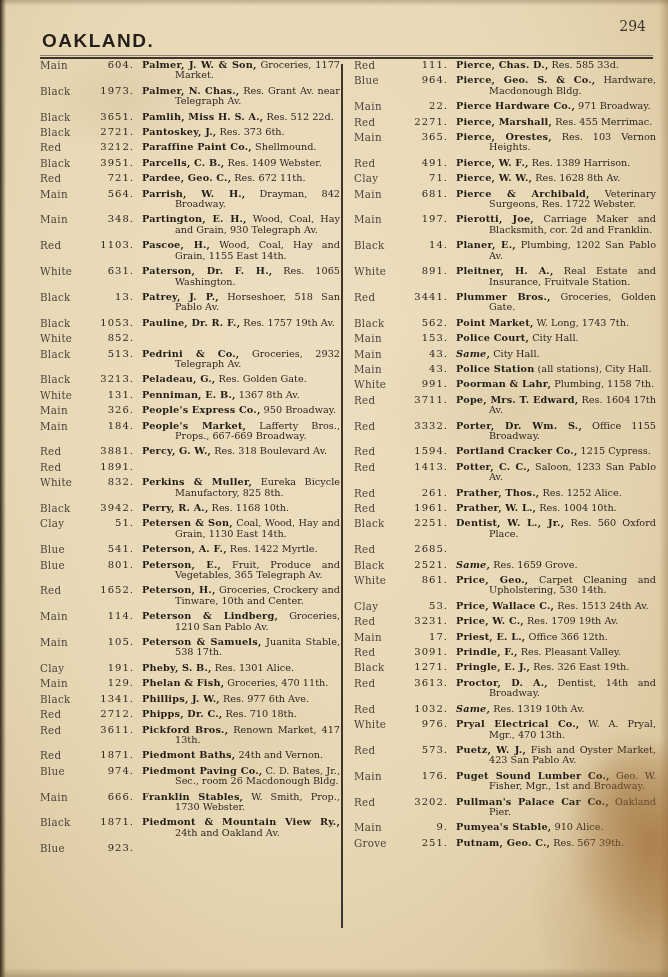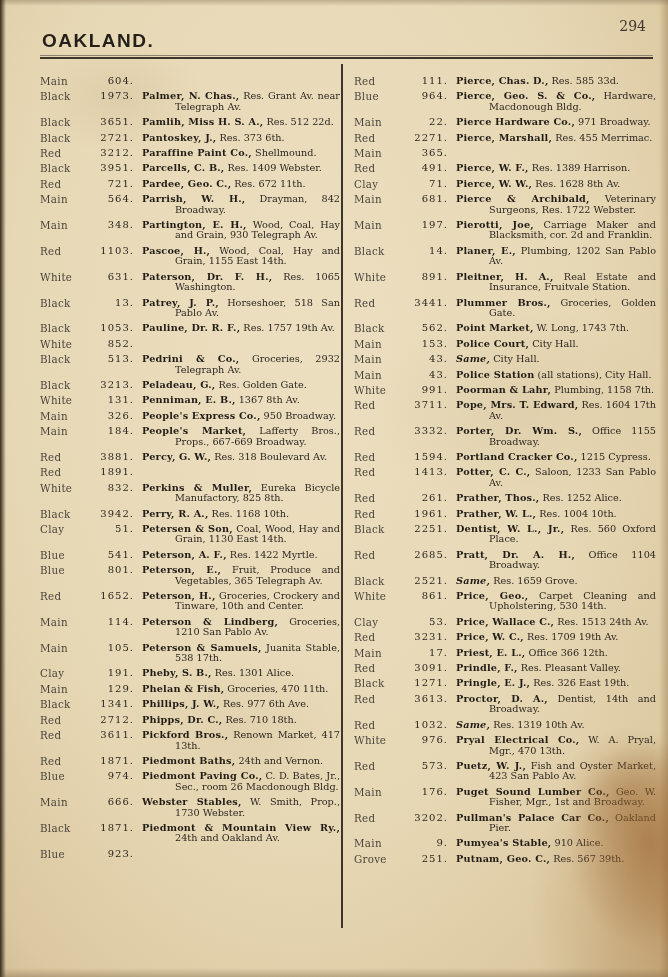--- a/index.html
+++ b/index.html
@@ -29,21 +29,21 @@
     filter:blur(2px); }
 
   .title { position:absolute; left:42px; top:30px;
     font-family:"Liberation Sans","DejaVu Sans",sans-serif;
     font-weight:bold; font-size:19px; letter-spacing:1.5px; color:#241f19; }
   .pagenum { position:absolute; right:22px; top:18px; font-size:14px; color:#3f382f; }
   .rule { position:absolute; left:40px; top:55px; width:613px; height:5px;
     background:linear-gradient(180deg, #8d8170 0 1px, rgba(0,0,0,0) 1px 2px, #3e362b 2px 4.5px, rgba(0,0,0,0) 4.5px); }
   .divider { position:absolute; left:341px; top:64px; width:2px; height:864px; background:#3d352a; }
 
-  .col { position:absolute; top:76px; width:300px; }
+  .col { position:absolute; top:60px; width:300px; }
   .col-left  { left:40px; }
   .col-right { left:354px; width:302px; }
 
   .entry { display:grid; grid-template-columns:46px 40px 1fr; column-gap:8px;
     margin-bottom:5px; line-height:10.4px; }
   .exch { font-size:10.3px; color:#4a443c; letter-spacing:.3px; }
   .num  { font-size:10px; text-align:right; letter-spacing:1px; color:#2c2620; white-space:nowrap; }
   .txt  { font-size:9.7px; color:#2c2620; text-align:justify;
     padding-left:33px; text-indent:-33px; }
   .nm   { font-weight:bold; color:#221d17; letter-spacing:.2px; }
@@ -60,20 +60,21 @@
 
   <div class="title">OAKLAND.</div>
   <div class="pagenum">294</div>
   <div class="rule"></div>
   <div class="divider"></div>
 
   <div class="col col-left" id="col-left">
   <div class="entry">
     <span class="exch">Main</span>
     <span class="num">604.</span>
+    <span class="txt"><b class="nm">Palmer, J. W. &amp; Son,</b> <span class="rest">Groceries, 1177 Market.</span></span>
   </div>
 
   <div class="entry">
     <span class="exch">Black</span>
     <span class="num">1973.</span>
     <span class="txt"><b class="nm">Palmer, N. Chas.,</b> <span class="rest">Res. Grant Av. near Telegraph Av.</span></span>
   </div>
 
   <div class="entry">
     <span class="exch">Black</span>
@@ -273,21 +274,21 @@
 
   <div class="entry">
     <span class="exch">Blue</span>
     <span class="num">974.</span>
     <span class="txt"><b class="nm">Piedmont Paving Co.,</b> <span class="rest">C. D. Bates, Jr., Sec., room 26 Macdonough Bldg.</span></span>
   </div>
 
   <div class="entry">
     <span class="exch">Main</span>
     <span class="num">666.</span>
-    <span class="txt"><b class="nm">Webster Stables,</b> <span class="rest">W. Smith, Prop., 1730 Webster.</span></span>
+    <span class="txt"><b class="nm">Franklin Stables,</b> <span class="rest">W. Smith, Prop., 1730 Webster.</span></span>
   </div>
 
   <div class="entry">
     <span class="exch">Black</span>
     <span class="num">1871.</span>
     <span class="txt"><b class="nm">Piedmont &amp; Mountain View Ry.,</b> <span class="rest">24th and Oakland Av.</span></span>
   </div>
 
   <div class="entry">
     <span class="exch">Blue</span>
@@ -315,20 +316,21 @@
 
   <div class="entry">
     <span class="exch">Red</span>
     <span class="num">2271.</span>
     <span class="txt"><b class="nm">Pierce, Marshall,</b> <span class="rest">Res. 455 Merrimac.</span></span>
   </div>
 
   <div class="entry">
     <span class="exch">Main</span>
     <span class="num">365.</span>
+    <span class="txt"><b class="nm">Pierce, Orestes,</b> <span class="rest">Res. 103 Vernon Heights.</span></span>
   </div>
 
   <div class="entry">
     <span class="exch">Red</span>
     <span class="num">491.</span>
     <span class="txt"><b class="nm">Pierce, W. F.,</b> <span class="rest">Res. 1389 Harrison.</span></span>
   </div>
 
   <div class="entry">
     <span class="exch">Clay</span>
@@ -434,21 +436,20 @@
 
   <div class="entry">
     <span class="exch">Black</span>
     <span class="num">2251.</span>
     <span class="txt"><b class="nm">Dentist, W. L., Jr.,</b> <span class="rest">Res. 560 Oxford Place.</span></span>
   </div>
 
   <div class="entry">
     <span class="exch">Red</span>
     <span class="num">2685.</span>
-    <span class="txt"><b class="nm">Pratt, Dr. A. H.,</b> <span class="rest">Office 1104 Broadway.</span></span>
   </div>
 
   <div class="entry">
     <span class="exch">Black</span>
     <span class="num">2521.</span>
     <span class="txt"><b class="nm it">Same,</b> <span class="rest">Res. 1659 Grove.</span></span>
   </div>
 
   <div class="entry">
     <span class="exch">White</span>

